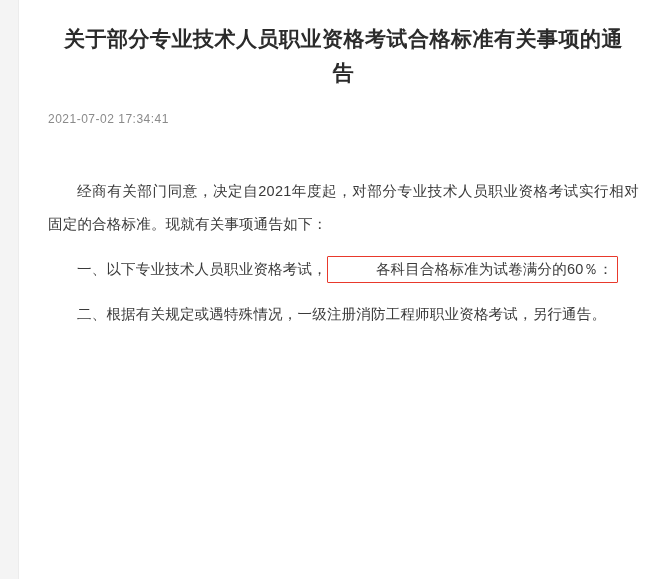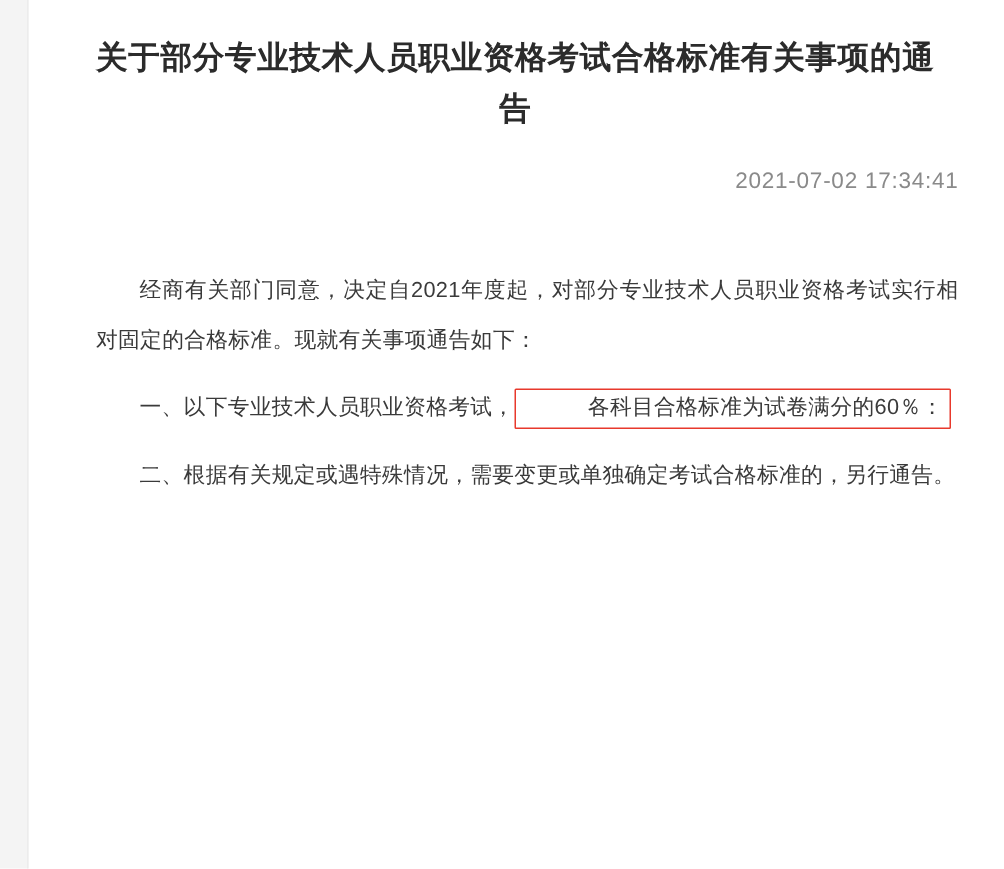--- a/index.html
+++ b/index.html
@@ -44,40 +44,40 @@
     font-size: 21px;
     line-height: 34px;
     font-weight: bold;
     color: #2b2b2b;
     text-align: center;
     letter-spacing: 0.5px;
     margin: 0 8px;
   }
   .doc-meta {
     margin-top: 22px;
-    text-align: right;
-    font-size: 15px;
+    text-align: left;
+    font-size: 12px;
     color: #8a8a8a;
     letter-spacing: 0.5px;
   }
   .divider {
     margin: 18px 0 0 0;
     height: 1px;
     background: transparent;
   }
   .body-text {
     margin-top: 30px;
     font-size: 14.5px;
     line-height: 33px;
     color: #3a3a3a;
     text-align: justify;
     letter-spacing: 0.2px;
   }
   p.para {
-    margin: 0 0 12px 16px;
+    margin: 0 0 12px 0;
     text-indent: 2em;
   }
   .hl-box {
     border: 1.6px solid #e8392c;
     padding: 1px 4px 2px 19px;
     border-radius: 1px;
     display: inline-block;
     line-height: 22px;
   }
 </style>
@@ -101,18 +101,18 @@
       <p class="para">
         <span>经商有关部门同意，决定自2021年度起，对部分专业技术人员职业资格考试实行相对固定的合格标准。现就有关事项通告如下：</span>
       </p>
 
       <p class="para">
         <span>一、以下专业技术人员职业资格考试，</span><span class="hl-box">各科目合格标准为试卷满分的60％：</span>
       </p>
 
 
       <p class="para">
-        <span>二、根据有关规定或遇特殊情况，需要变更或单独确定考试合格标准的，另行通告。</span>
+        <span>二、根据有关规定或遇特殊情况，一级注册消防工程师职业资格考试，另行通告。</span>
       </p>
 
     </div>
   </div>
 </div>
 
 </body></html>

